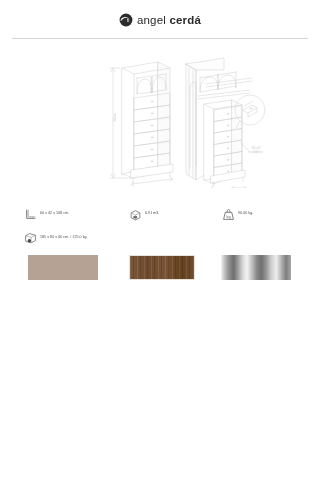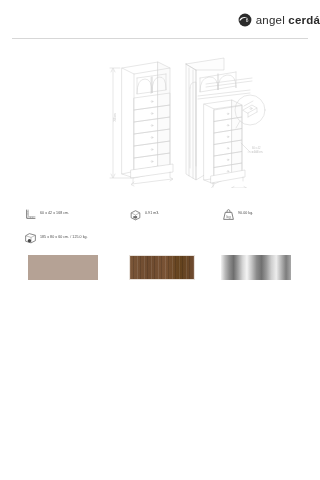--- a/index.html
+++ b/index.html
@@ -14,21 +14,21 @@
     color: #3a3a3a;
     position: relative;
     overflow: hidden;
   }
 
   
   .header {
     height: 40px;
     display: flex;
     align-items: center;
-    justify-content: flex-end;
+    justify-content: center;
     box-sizing: border-box;
   }
   .logo {
     display: flex;
     align-items: center;
     gap: 4px;
   }
   .logo-mark {
     width: 14px;
     height: 14px;

